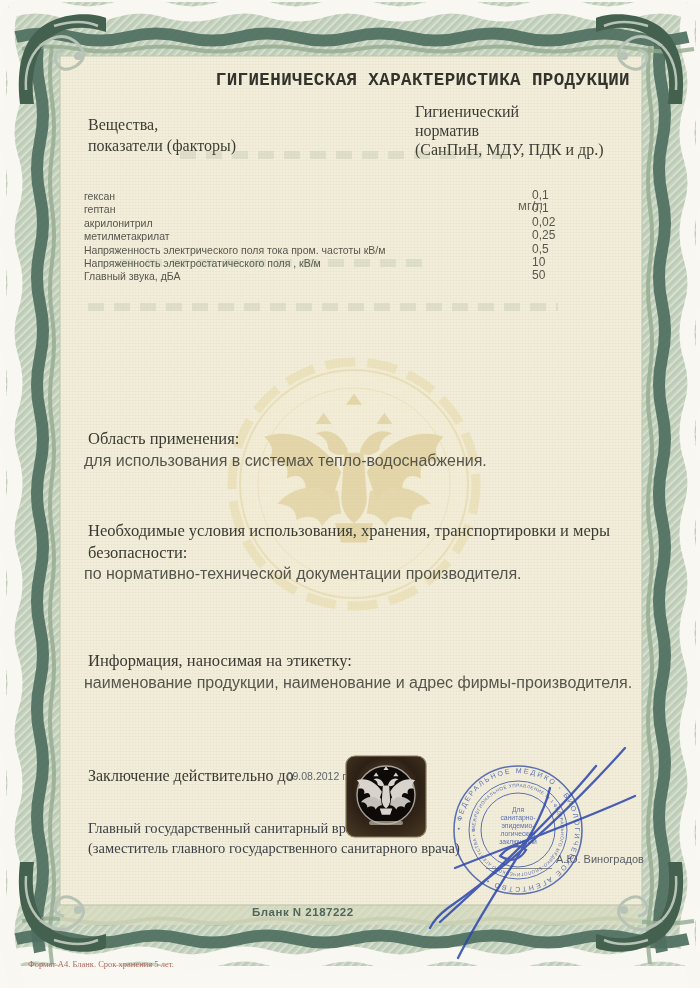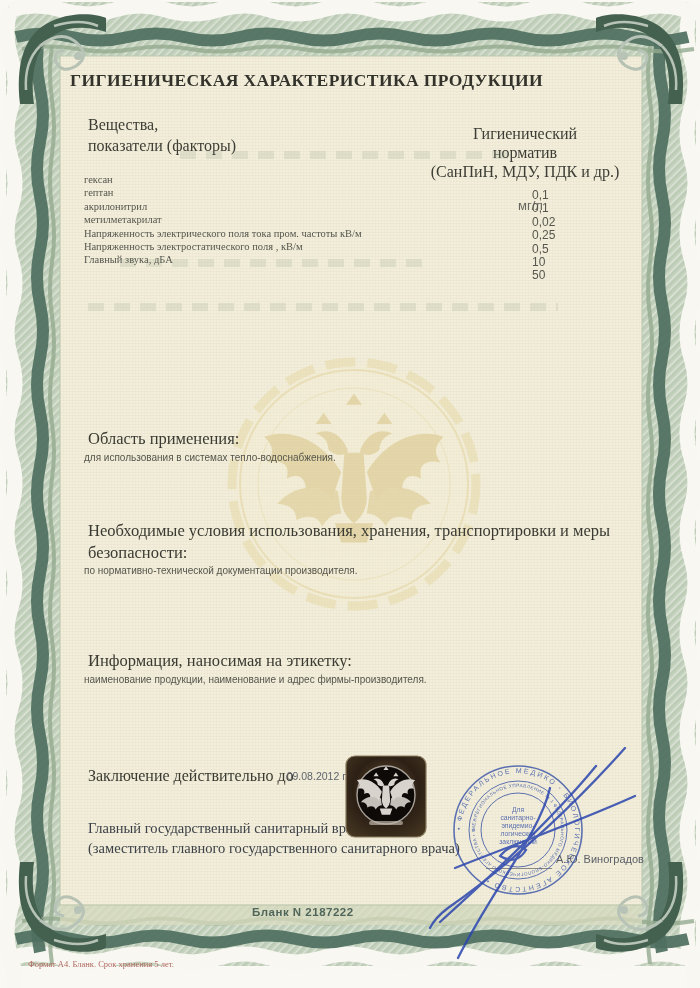--- a/index.html
+++ b/index.html
@@ -5,30 +5,30 @@
   html,body{margin:0;padding:0;background:#e8e8e6;}
   .page{position:relative;width:700px;height:988px;background:#f9f8f3;overflow:hidden;
         font-family:"Liberation Sans",sans-serif;}
   .abs{position:absolute;}
   #frame{position:absolute;left:0;top:0;z-index:1;}
   .paper-tex{position:absolute;left:60px;top:56px;width:582px;height:849px;z-index:2;pointer-events:none;
     background:repeating-linear-gradient(0deg,rgba(190,178,135,.09) 0 1px,rgba(255,255,255,0) 1px 3px),
                repeating-linear-gradient(90deg,rgba(190,178,135,.06) 0 1px,rgba(255,255,255,0) 1px 3px);}
   .watermark{position:absolute;left:222px;top:352px;z-index:2;opacity:.55;pointer-events:none;}
   .content{position:absolute;left:0;top:0;width:700px;height:988px;z-index:3;}
-  .title{left:70px;top:70px;width:560px;text-align:left;
-    font-family:Liberation Serif, serif;font-weight:bold;font-size:17.5px;letter-spacing:.4px;color:#33332c;}
+  .title{left:70px;top:70px;width:560px;text-align:right;
+    font-family:Liberation Mono, monospace;font-weight:bold;font-size:17.5px;letter-spacing:.4px;color:#33332c;}
   .hdr{font-family:"Liberation Serif",serif;font-size:16px;color:#3d3d35;line-height:21px;}
   .hdr-left{left:88px;top:114px;}
-  .hdr-right{left:415px;top:124px;width:220px;text-align:center;line-height:19px;}
+  .hdr-right{left:415px;top:102px;width:220px;text-align:left;line-height:19px;}
   .unit{left:518px;top:172px;font-size:13px;color:#66665e;margin-top:26px;}
-  .tbl-names{left:84px;top:173px;font-size:10.5px;color:#56564e;line-height:13.4px;white-space:nowrap;font-family:Liberation Serif, serif;}
+  .tbl-names{left:84px;top:190px;font-size:10.5px;color:#56564e;line-height:13.4px;white-space:nowrap;}
   .tbl-values{left:532px;top:189px;font-size:12px;color:#56564e;line-height:13.4px;}
   .sec-h{font-family:"Liberation Serif",serif;font-size:16.5px;color:#3a3a32;line-height:22px;}
-  .sec-b{font-size:10px;color:#55554c;}
+  .sec-b{font-size:16px;color:#55554c;}
   .ghost{position:absolute;height:8px;opacity:.13;filter:blur(.7px);z-index:2;
     background:repeating-linear-gradient(90deg,#6d8468 0 16px,transparent 16px 26px);}
   .validity{left:88px;top:767px;font-family:"Liberation Serif",serif;font-size:16px;color:#3a3a32;}
   .validity .date{font-family:"Liberation Sans",sans-serif;font-size:10.5px;color:#5f646b;
     position:relative;top:-1px;margin-left:-7px;}
   .doctor{left:88px;top:818px;font-family:"Liberation Serif",serif;font-size:14.5px;
     color:#3c4148;line-height:20px;}
   .sig-line{left:486px;top:868px;width:66px;height:1px;background:#8a8a83;z-index:3;}
   .signer{left:556px;top:853px;font-size:11px;color:#5a5e66;z-index:3;}
   .hologram{position:absolute;left:345px;top:755px;width:82px;height:83px;z-index:4;}

